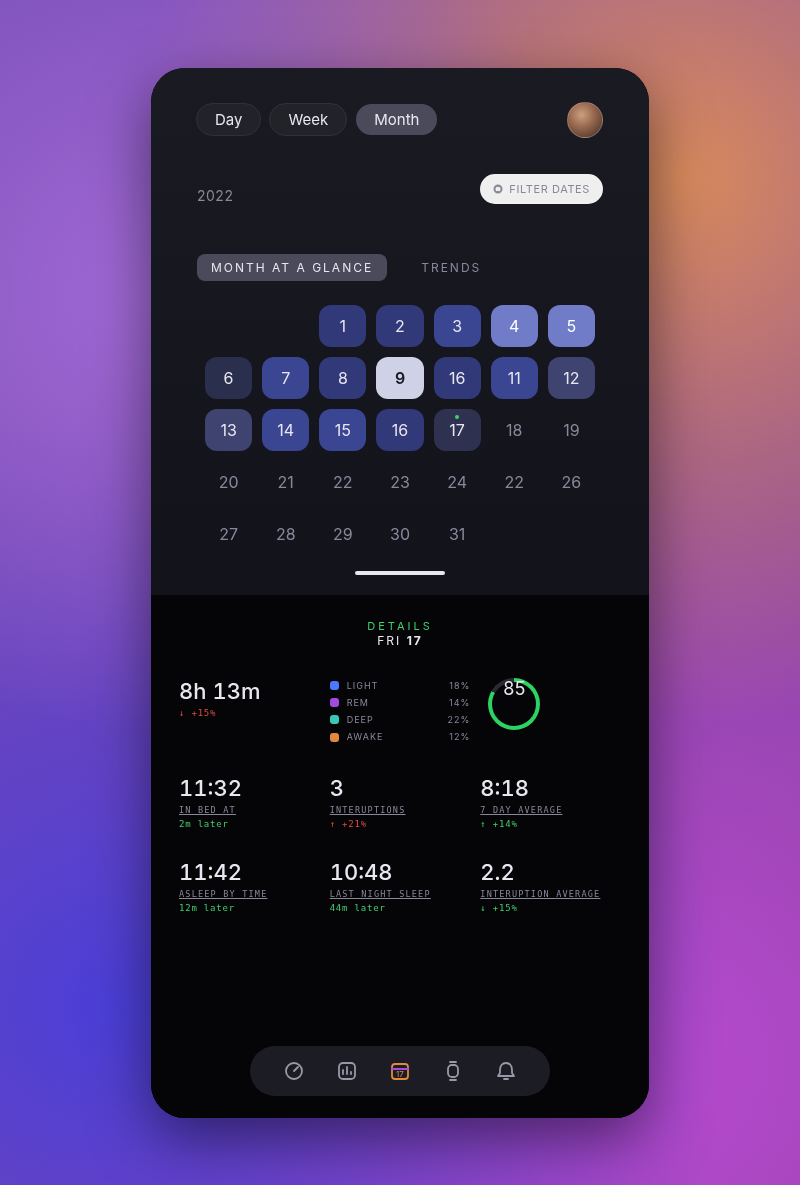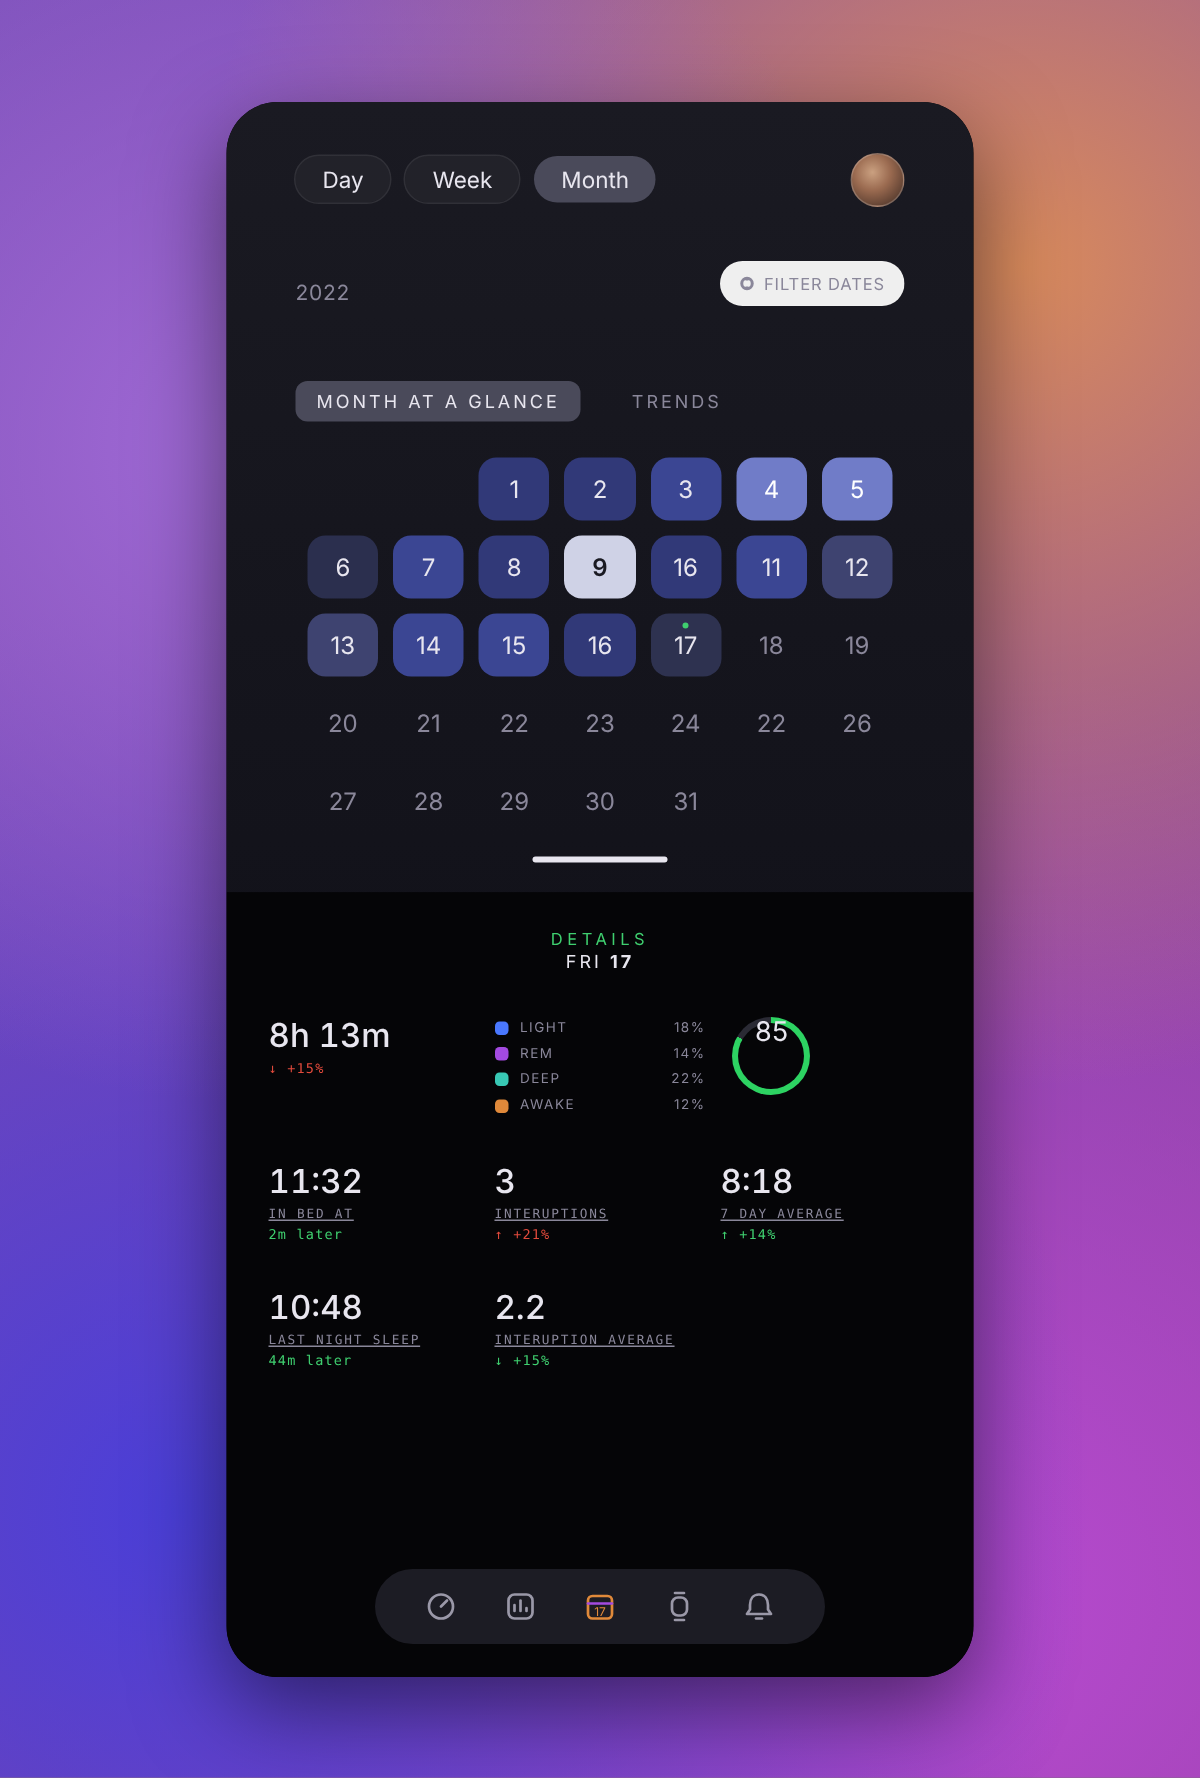--- a/index.html
+++ b/index.html
@@ -213,20 +213,25 @@
           <div class="val">3</div>
           <div class="lbl">INTERUPTIONS</div>
           <div class="delta up r">+21%</div>
         </div>
         <div class="stat">
           <div class="val">8:18</div>
           <div class="lbl">7 DAY AVERAGE</div>
           <div class="delta up g">+14%</div>
         </div>
         <div class="stat">
+          <div class="val">11:42</div>
+          <div class="lbl">ASLEEP BY TIME</div>
+          <div class="delta  g">12m later</div>
+        </div>
+        <div class="stat">
           <div class="val">10:48</div>
           <div class="lbl">LAST NIGHT SLEEP</div>
           <div class="delta  g">44m later</div>
         </div>
         <div class="stat">
           <div class="val">2.2</div>
           <div class="lbl">INTERUPTION AVERAGE</div>
           <div class="delta down g">+15%</div>
         </div>
       </div>

